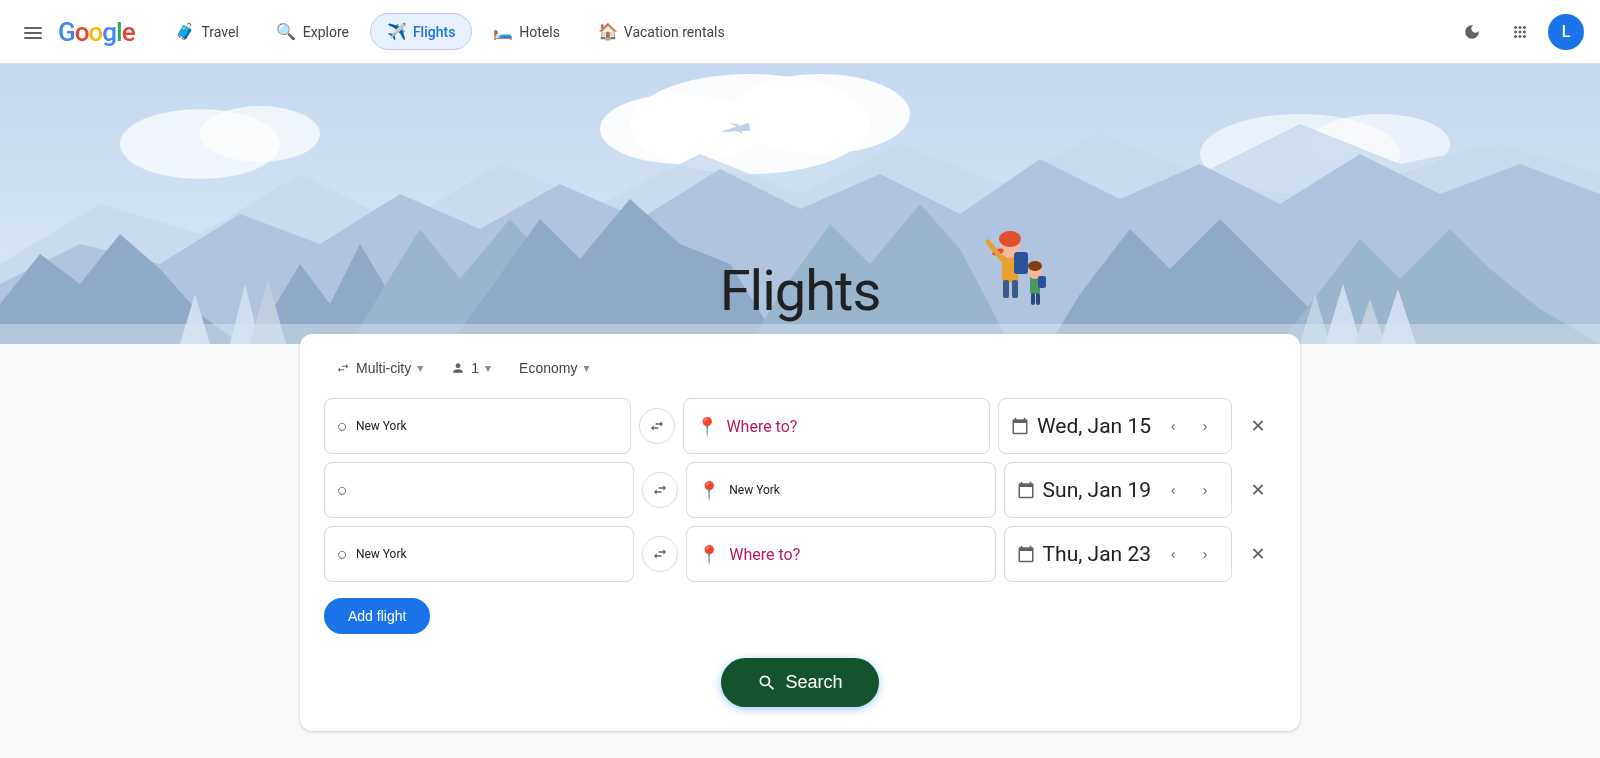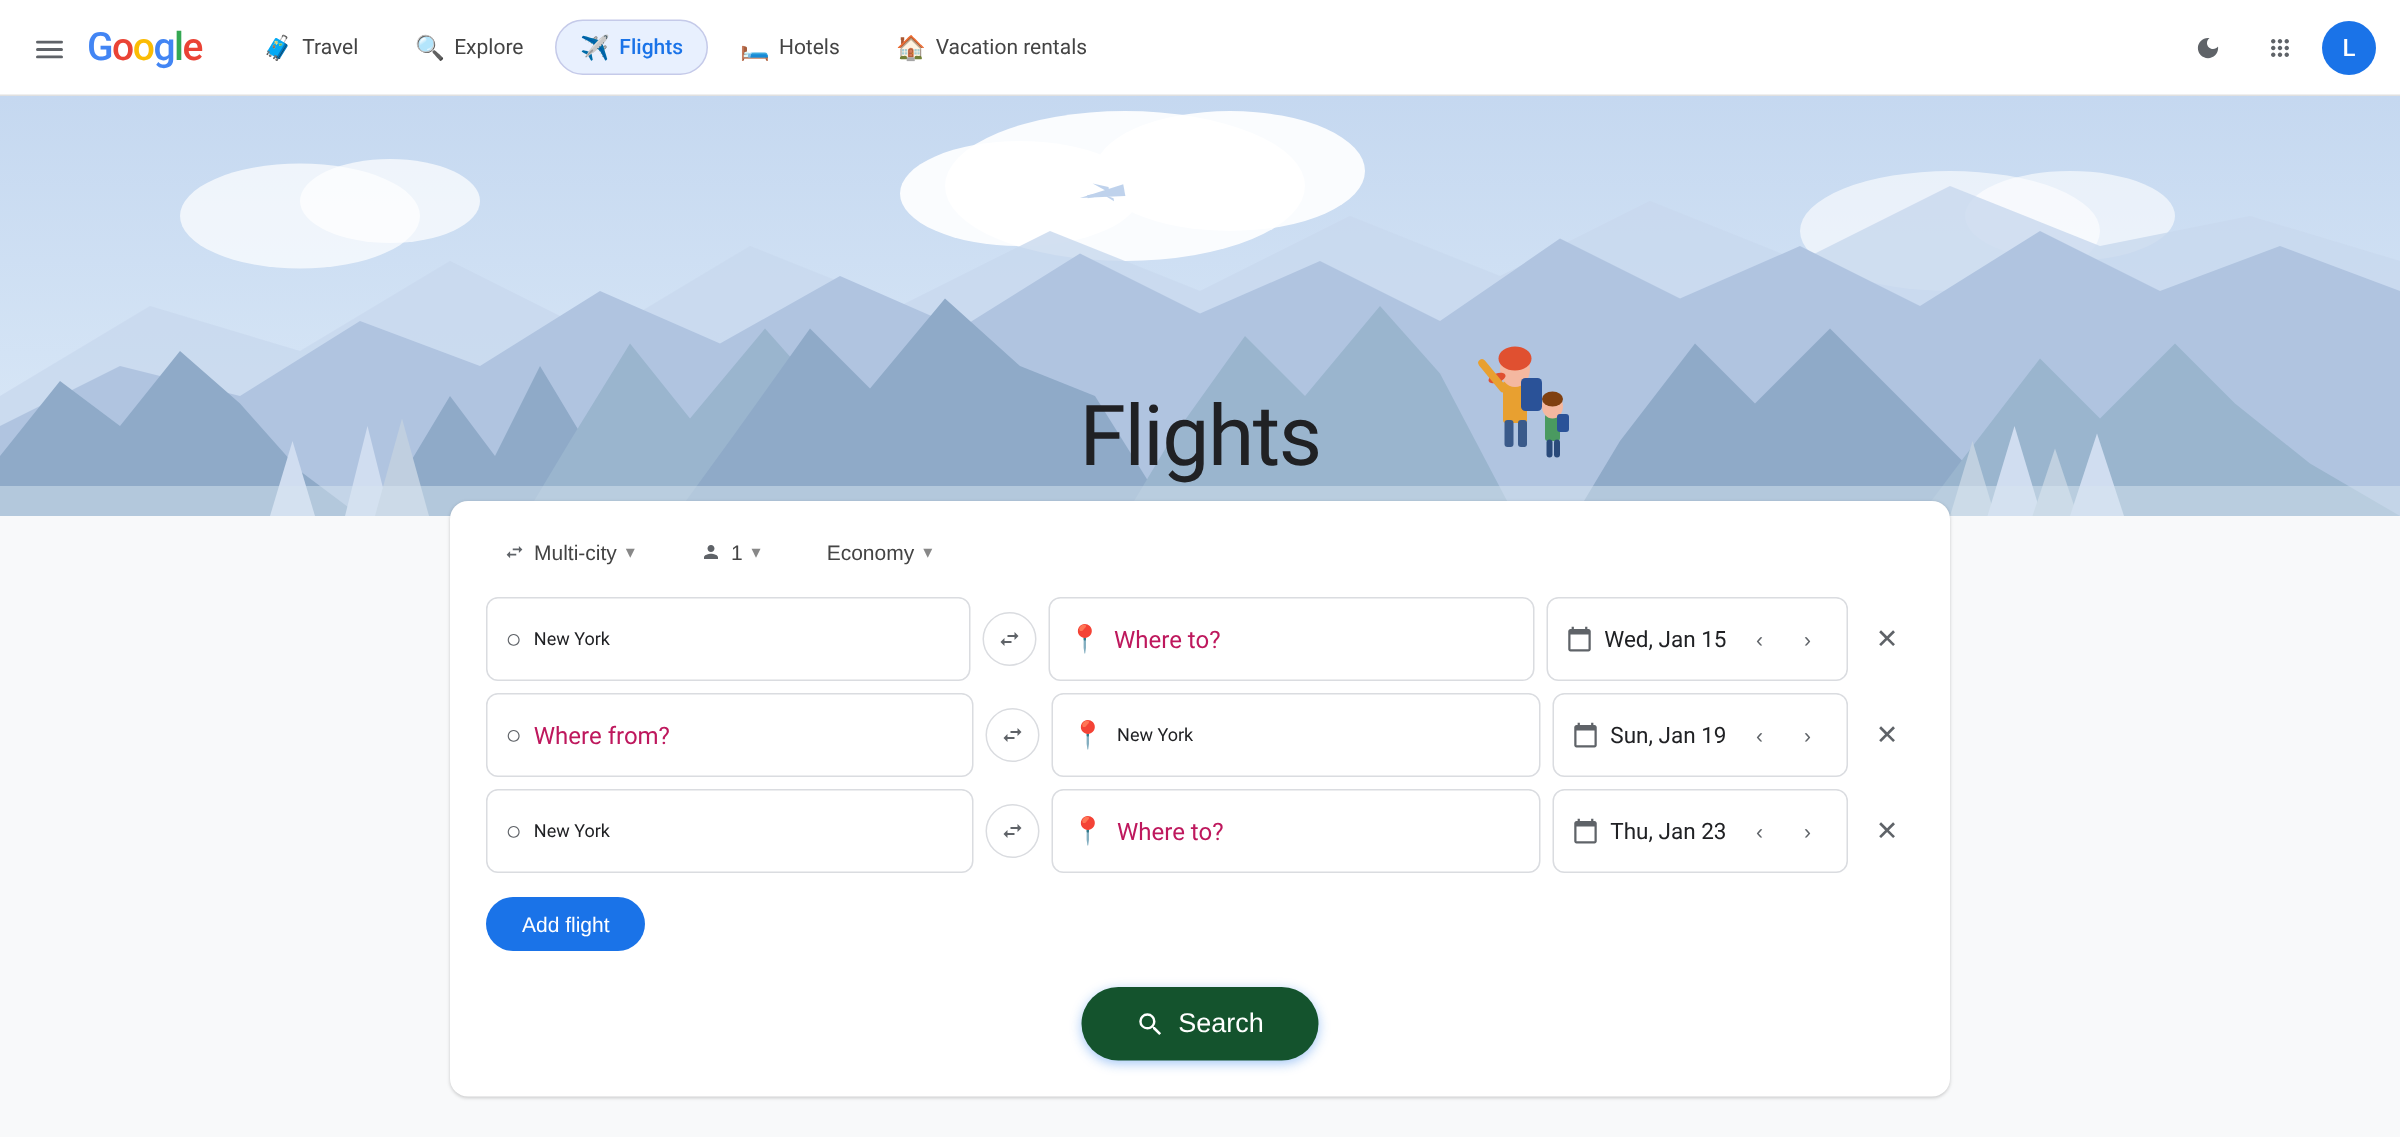--- a/index.html
+++ b/index.html
@@ -134,21 +134,21 @@
       box-shadow: 0 1px 3px rgba(0,0,0,0.12), 0 1px 2px rgba(0,0,0,0.08);
       padding: 20px 24px 24px;
       width: 1000px;
       max-width: 100%;
     }
 
     
     .filter-row {
       display: flex;
       align-items: center;
-      gap: 20px;
+      gap: 4px;
       margin-bottom: 16px;
     }
     .filter-btn {
       display: flex;
       align-items: center;
       gap: 6px;
       padding: 6px 12px;
       border-radius: 20px;
       border: none;
       background: transparent;
@@ -216,21 +216,21 @@
       gap: 8px;
       border: 1px solid #dadce0;
       border-radius: 8px;
       padding: 0 12px;
       height: 56px;
       cursor: pointer;
       background: #fff;
       min-width: 180px;
     }
     .date-text {
-      font-size: 15px;
+      font-size: 21px;
       color: #202124;
       flex: 1;
     }
 
     .date-nav {
       display: flex;
       align-items: center;
       gap: 4px;
     }
     .date-nav-btn {
@@ -504,21 +504,20 @@
             <button class="date-nav-btn">‹</button>
             <button class="date-nav-btn">›</button>
           </div>
         </div>
         <button class="remove-btn">✕</button>
       </div>
 
       <div class="flight-row">
         <div class="origin-field">
           <span class="field-icon">○</span>
-          <span class="field-placeholder">Where from?</span>
         </div>
         <button class="swap-btn">
           <svg width="16" height="16" viewBox="0 0 24 24" fill="#5f6368">
               <path d="M6.99 11L3 15l3.99 4v-3H14v-2H6.99v-3zM21 9l-3.99-4v3H10v2h7.01v3L21 9z"></path>
             </svg>
         </button>
         <div class="dest-field">
           <span class="field-icon">📍</span>
           <span class="field-text">New York</span>
         </div>

